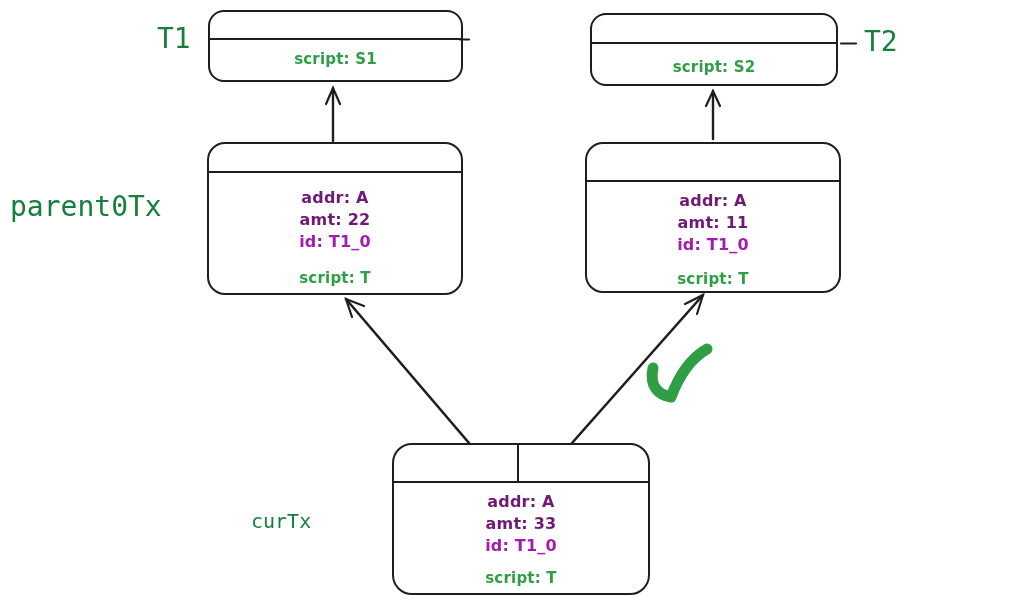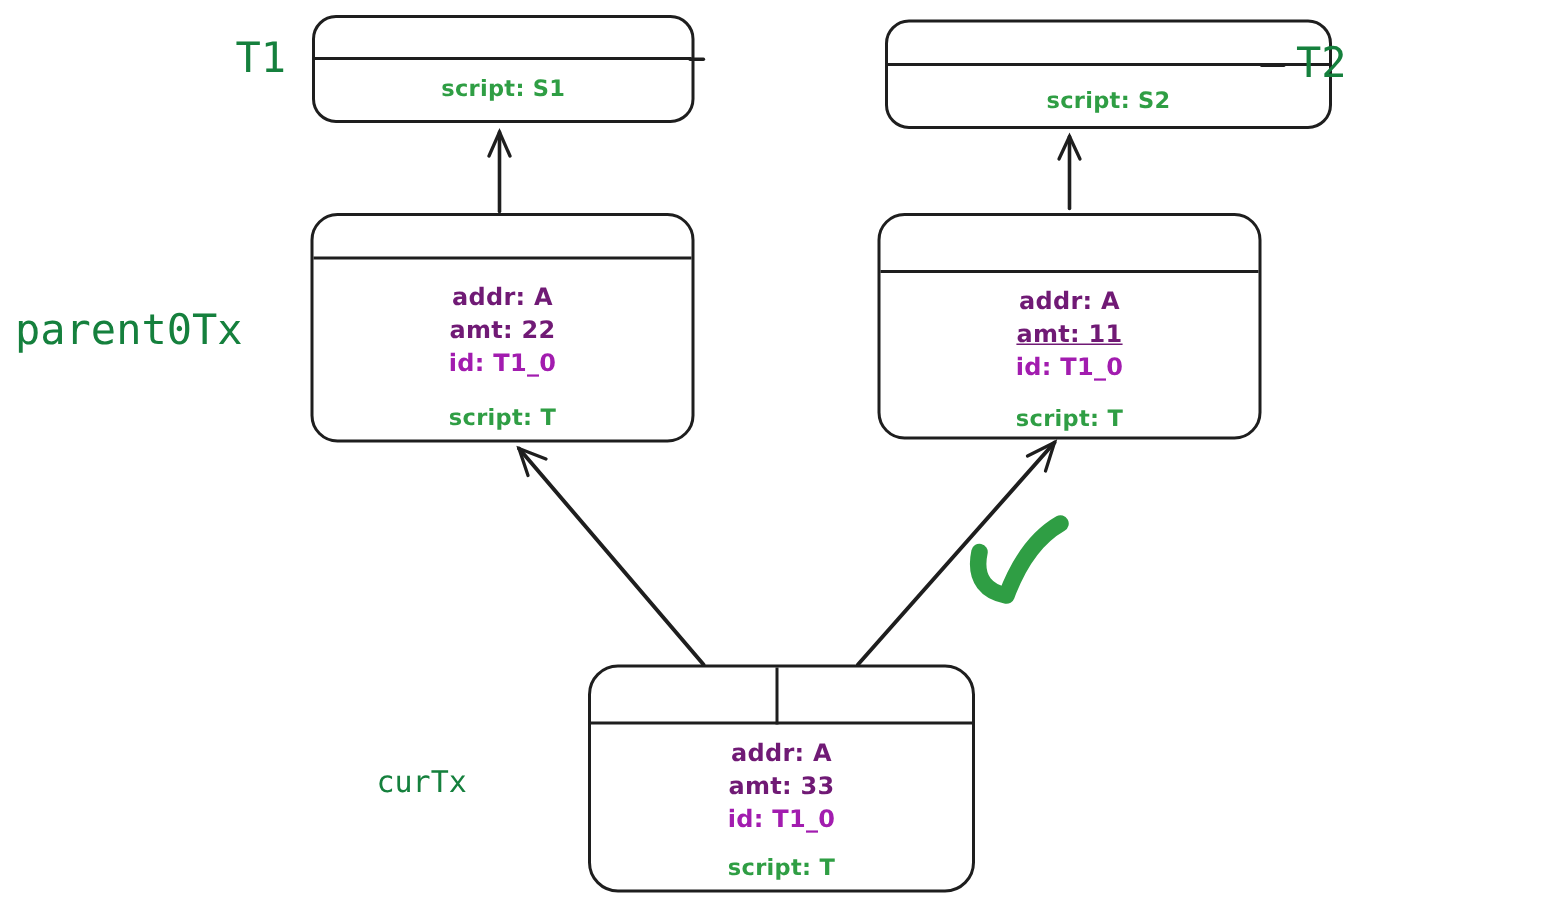--- a/index.html
+++ b/index.html
@@ -63,39 +63,39 @@
 <body>
 
 <div class="canvas">
 
   <div class="txbox r16" style="left:208px;top:10px;width:255px;height:72px;">
     <div class="txheader" style="height:28px;"></div>
     <div class="line script c-green" style="top:38px;">script: S1</div>
   </div>
   <div class="nodelabel" style="left:157px;top:22px;">T1</div>
 
-  <div class="txbox r16" style="left:590px;top:13px;width:298px;height:73px;">
+  <div class="txbox r16" style="left:590px;top:13px;width:248px;height:73px;">
     <div class="txheader" style="height:29px;"></div>
     <div class="line script c-green" style="top:43px;">script: S2</div>
   </div>
   <div class="nodelabel" style="left:864px;top:25px;">T2</div>
 
   <div class="txbox r18" style="left:207px;top:142px;width:256px;height:153px;">
     <div class="txheader" style="height:29px;"></div>
     <div class="line c-blue" style="top:44px;">addr: A</div>
     <div class="line c-blue" style="top:66px;">amt: 22</div>
     <div class="line c-red" style="top:88px;">id: T1_0</div>
     <div class="line script c-green" style="top:125px;">script: T</div>
   </div>
-  <div class="nodelabel" style="left:10px;top:203px;">parent0Tx</div>
+  <div class="nodelabel" style="left:10px;top:190px;">parent0Tx</div>
 
   <div class="txbox r18" style="left:585px;top:142px;width:256px;height:151px;">
     <div class="txheader" style="height:38px;"></div>
     <div class="line c-blue" style="top:47px;">addr: A</div>
-    <div class="line c-blue" style="top:69px;text-decoration:underline;">amt: 11</div>
+    <div class="line c-blue" style="top:69px;">amt: 11</div>
     <div class="line c-red" style="top:91px;">id: T1_0</div>
     <div class="line script c-green" style="top:126px;">script: T</div>
   </div>
 
   <div class="txbox r20" style="left:392px;top:443px;width:258px;height:152px;">
     <div class="txheader" style="height:38px;"></div>
     <div class="vline" style="left:123px;top:0;height:38px;"></div>
     <div class="line c-blue" style="top:47px;">addr: A</div>
     <div class="line c-blue" style="top:69px;">amt: 33</div>
     <div class="line c-red" style="top:91px;">id: T1_0</div>

